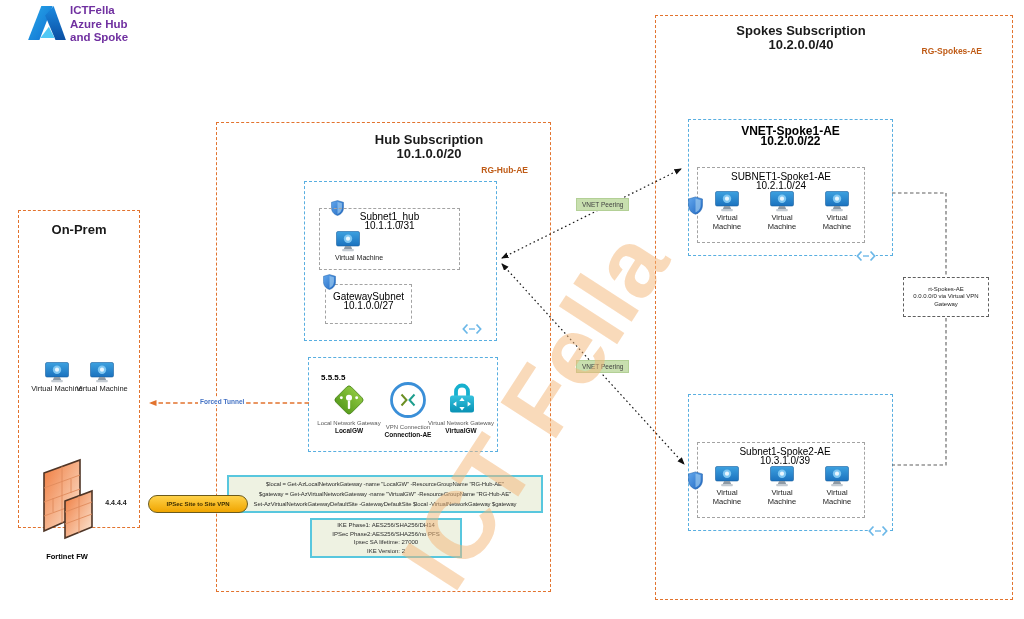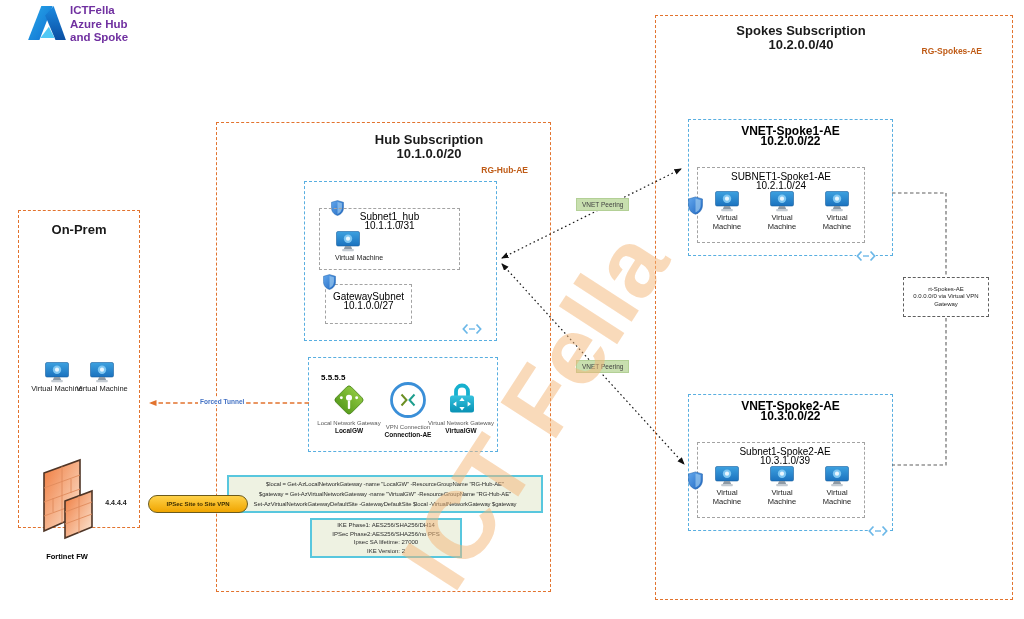--- a/index.html
+++ b/index.html
@@ -341,24 +341,20 @@
         <div class="abs vm-label" style="left:114px; top:46px; width:50px;">Virtual Machine</div>
       </div>
       <div class="abs" style="left:167px; top:130px; width:20px; height:12px; background:#fff;">
         <svg class="ic" width="20" height="12">
             <use href="#icon-peering"></use>
           </svg>
       </div>
     </div>
 
     <div class="abs box-blue" style="left:32px; top:378px; width:205px; height:137px;">
-      <div class="abs ctr" style="left:0; right:0; top:6px;">
-        <div class="vnet-title">VNET-Spoke2-AE</div>
-        <div class="vnet-title">10.3.0.0/22</div>
-      </div>
       <div class="abs box-gray" style="left:8px; top:47px; width:168px; height:76px;">
         <div class="abs ctr" style="left:8px; right:0; top:4px;">
           <div class="subnet-title">Subnet1-Spoke2-AE</div>
           <div class="subnet-title">10.3.1.0/39</div>
         </div>
         <div class="abs" style="left:-10px; top:28px; width:15px; height:19px;">
           <svg class="ic" width="15" height="19">
               <use href="#icon-shield"></use>
             </svg>
         </div>

